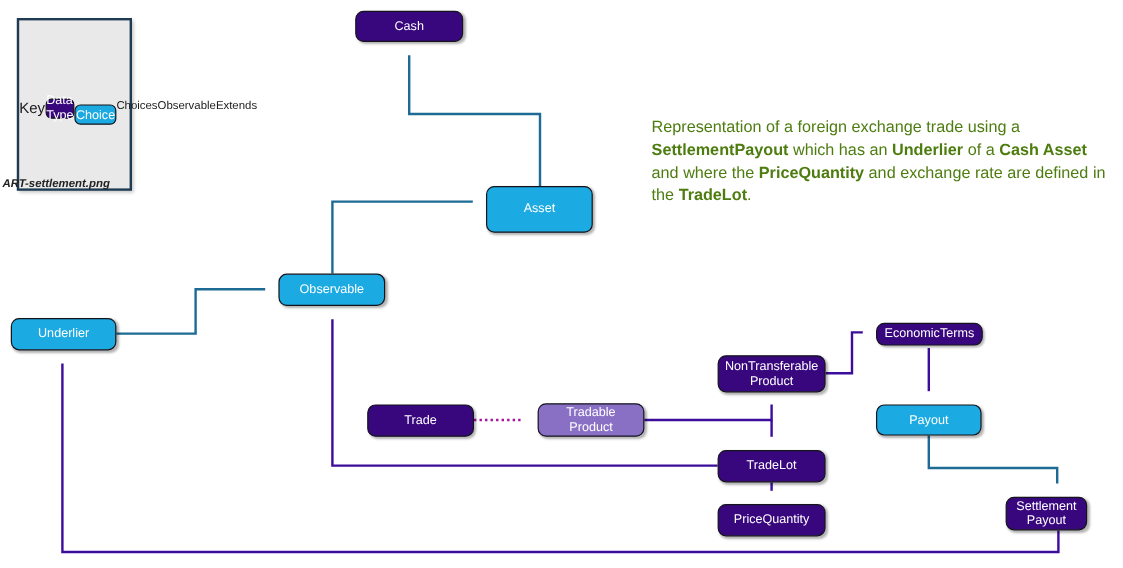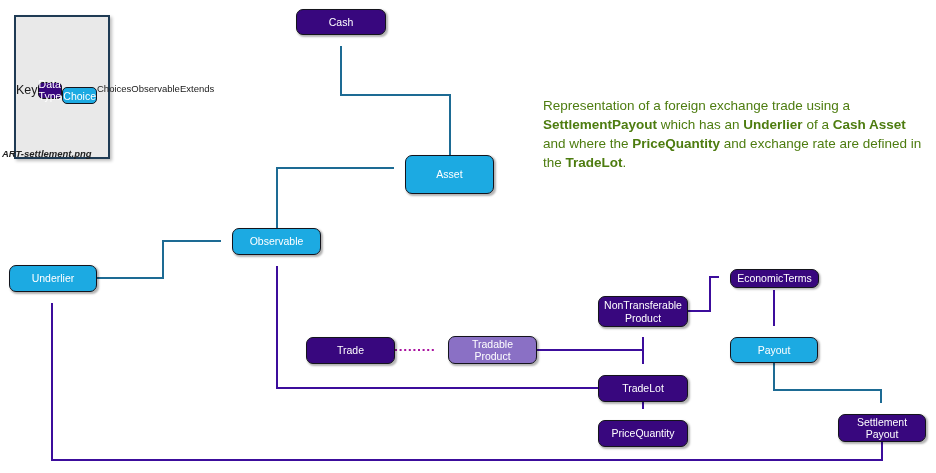--- a/index.html
+++ b/index.html
@@ -100,15 +100,15 @@
   <div class="node ch" style="left:405px;top:155px;width:89px;height:39px">Asset</div>
   <div class="node ch" style="left:232px;top:228px;width:89px;height:27px">Observable</div>
   <div class="node ch" style="left:9px;top:265px;width:88px;height:27px">Underlier</div>
   <div class="node dt" style="left:306px;top:337px;width:89px;height:27px">Trade</div>
   <div class="node tp w2" style="left:448px;top:336px;width:89px;height:28px">Tradable Product</div>
   <div class="node dt" style="left:598px;top:296px;width:90px;height:31px">NonTransferable Product</div>
   <div class="node dt" style="left:730px;top:269px;width:89px;height:19px">EconomicTerms</div>
   <div class="node ch" style="left:730px;top:337px;width:88px;height:26px">Payout</div>
   <div class="node dt" style="left:598px;top:375px;width:90px;height:27px">TradeLot</div>
   <div class="node dt" style="left:598px;top:420px;width:90px;height:27px">PriceQuantity</div>
-  <div class="node dt w2" style="left:838px;top:414px;width:88px;height:28px">Settlement Payout</div>
+  <div class="node dt w2" style="left:838px;top:414px;width:68px;height:28px">Settlement Payout</div>
 
 </div>
 
 </body></html>

